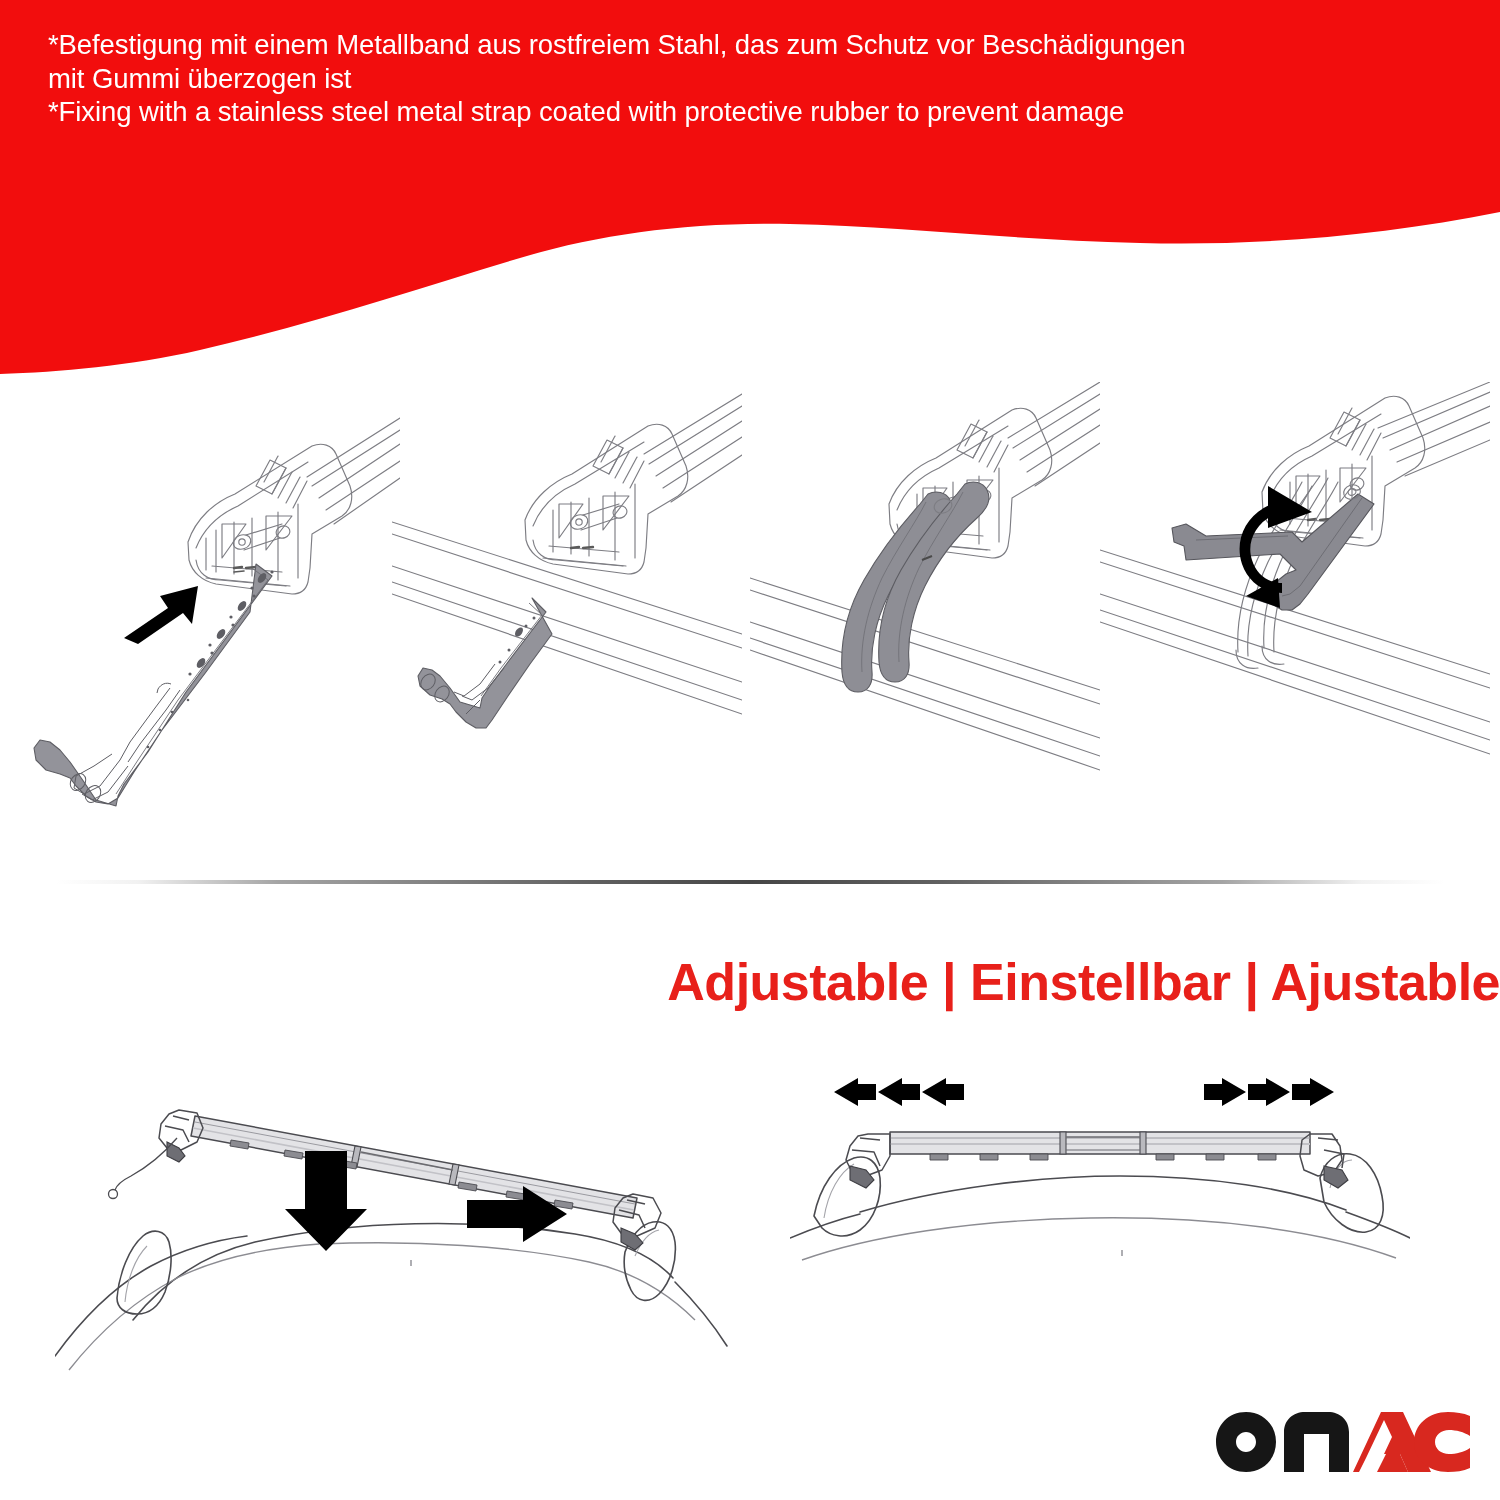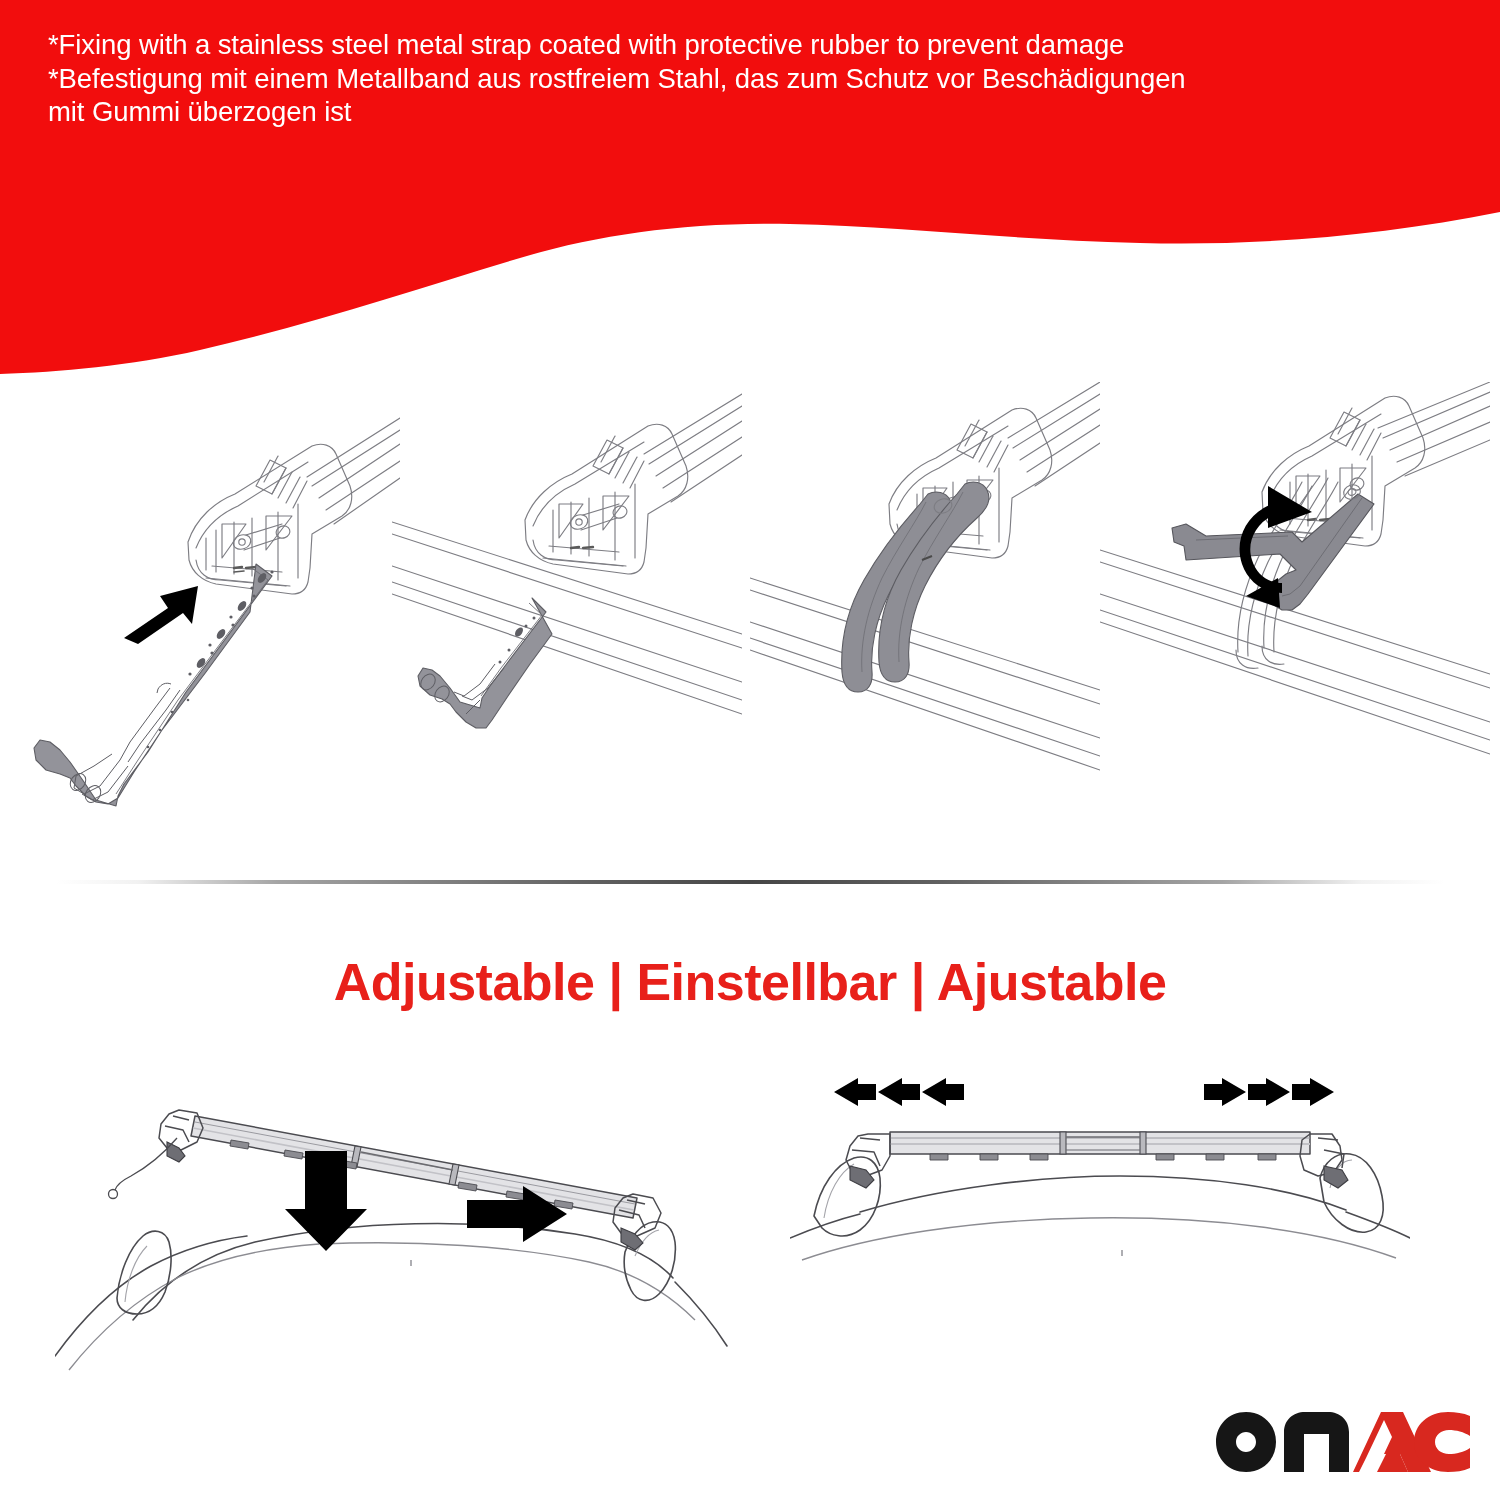--- a/index.html
+++ b/index.html
@@ -83,21 +83,21 @@
        rgba(120,120,120,0.10) 94%,
        rgba(120,120,120,0) 100%);
   }
 
   
   #adjustable-title {
     position: absolute;
     left: 0;
     top: 952px;
     width: 1500px;
-    text-align: center;
+    text-align: right;
     color: #E8201A;
     font-size: 52px;
     font-weight: bold;
     letter-spacing: -0.5px;
     line-height: 60px;
   }
 
   
   #bottom-row {
     position: absolute;
@@ -127,23 +127,23 @@
     <svg id="banner-shape" width="1500" height="380" viewBox="0 0 1500 380">
       <path d="M0,0 L1500,0 L1500,212
                C1380,236 1260,246 1140,243
                C1010,240 900,226 790,224
                C690,222 600,234 520,258
                C420,288 310,325 200,350
                C130,366 60,372 0,374 Z" fill="#F20D0D"></path>
     </svg>
 
     <div id="banner-text">
-      <div class="banner-line">*Fixing with a stainless steel metal strap coated with protective rubber to prevent damage</div>
       <div class="banner-line">*Befestigung mit einem Metallband aus rostfreiem Stahl, das zum Schutz vor Beschädigungen
 mit Gummi überzogen ist</div>
+      <div class="banner-line">*Fixing with a stainless steel metal strap coated with protective rubber to prevent damage</div>
     </div>
   </div>
 
   <div id="steps-row">
 
     <div class="step-cell" style="left:20px;width:380px;">
       <svg width="380" height="480" viewBox="0 0 380 480">
         <g fill="none" stroke="#7d7d83" stroke-width="1.15" stroke-linejoin="round" stroke-linecap="round">
 
           <path d="M287,95 L380,36"></path>

